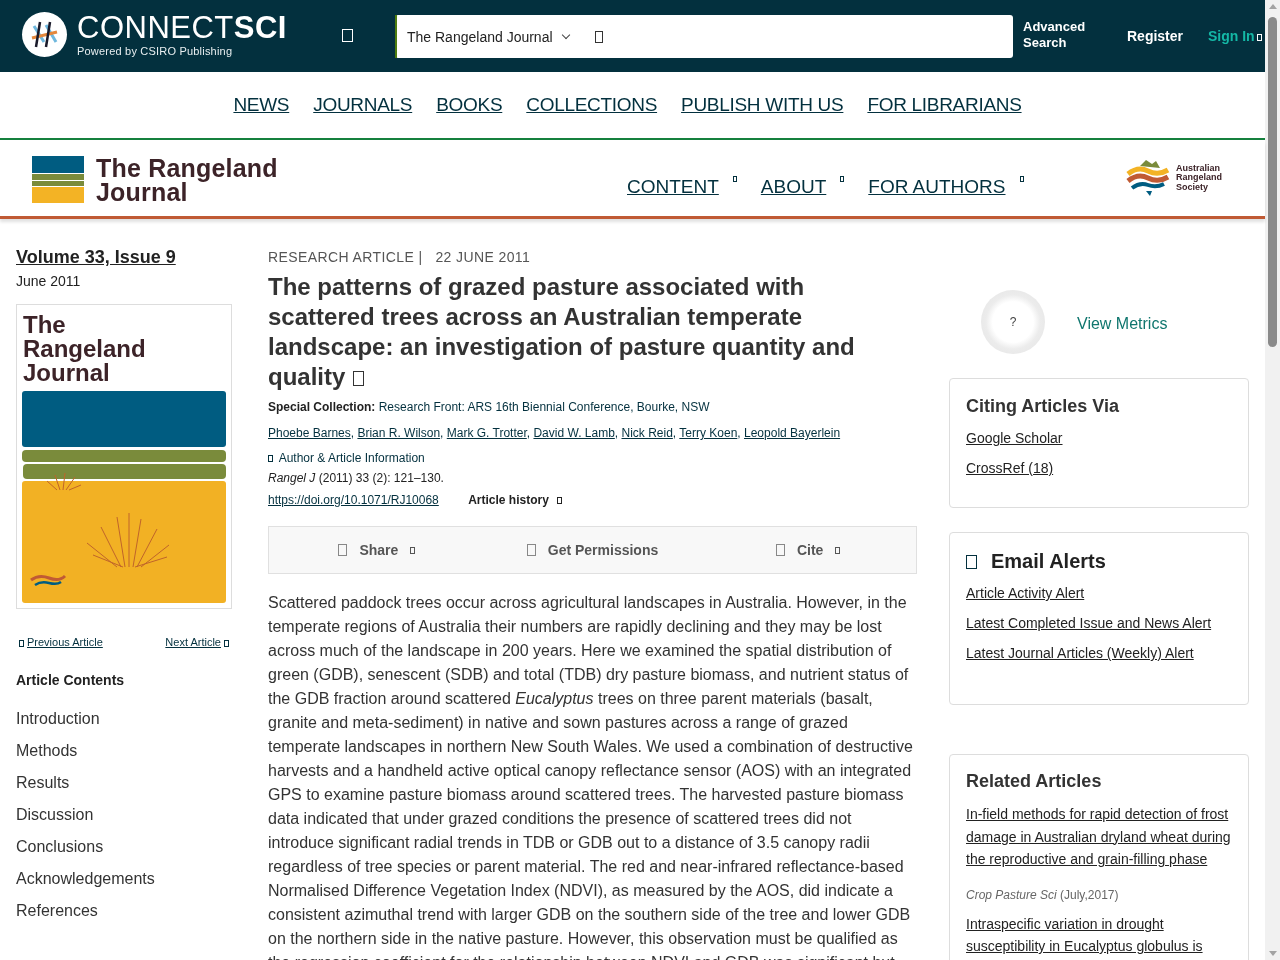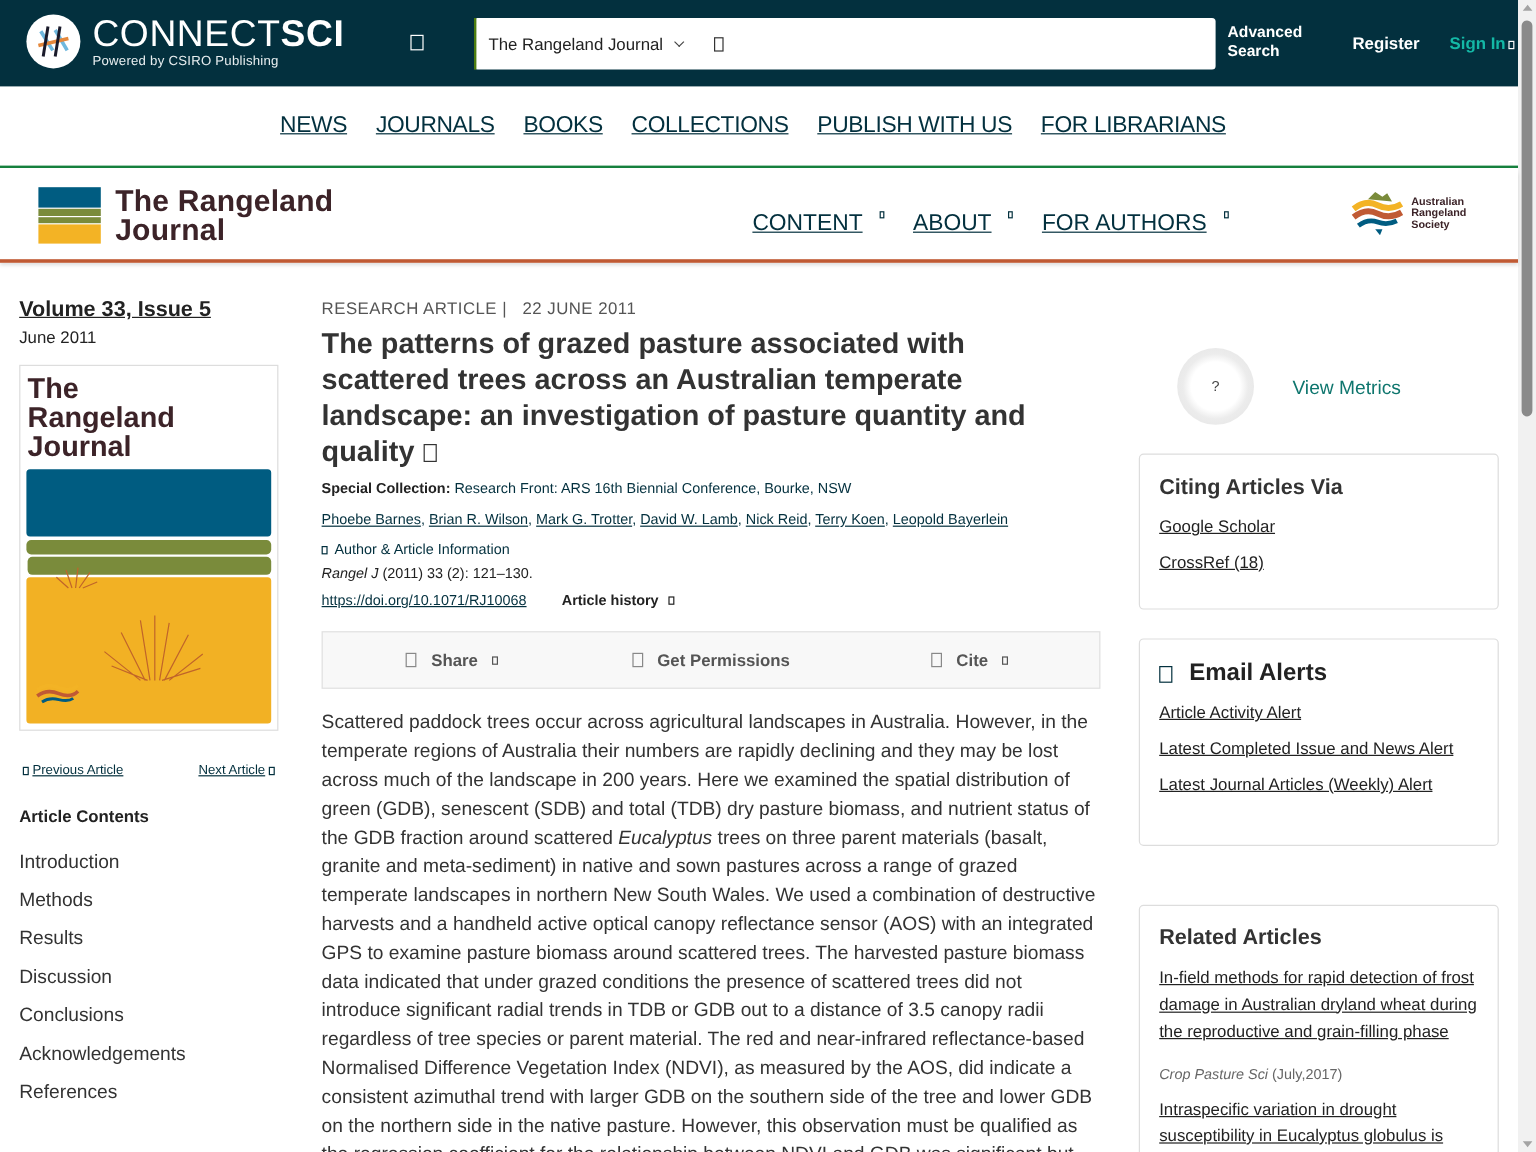--- a/index.html
+++ b/index.html
@@ -198,21 +198,21 @@
       </svg>
     </div>
     <div class="ars-text">
       <span>Australian</span><br>
       <span>Rangeland</span><br>
       <span>Society</span>
     </div>
   </div>
 </div>
 
-<a class="vol-title">Volume 33, Issue 5</a>
+<a class="vol-title">Volume 33, Issue 9</a>
 <div class="vol-date">June 2011</div>
 <div class="cover">
   <div class="cover-title">
     <span>The</span><br><span>Rangeland</span><br><span>Journal</span>
   </div>
   <div class="c1"></div>
     <div class="c2"></div>
     <div class="c3"></div>
     <div class="c4"></div>
   <svg style="position:absolute;left:0;top:0" width="216" height="305" viewBox="0 0 216 305">

